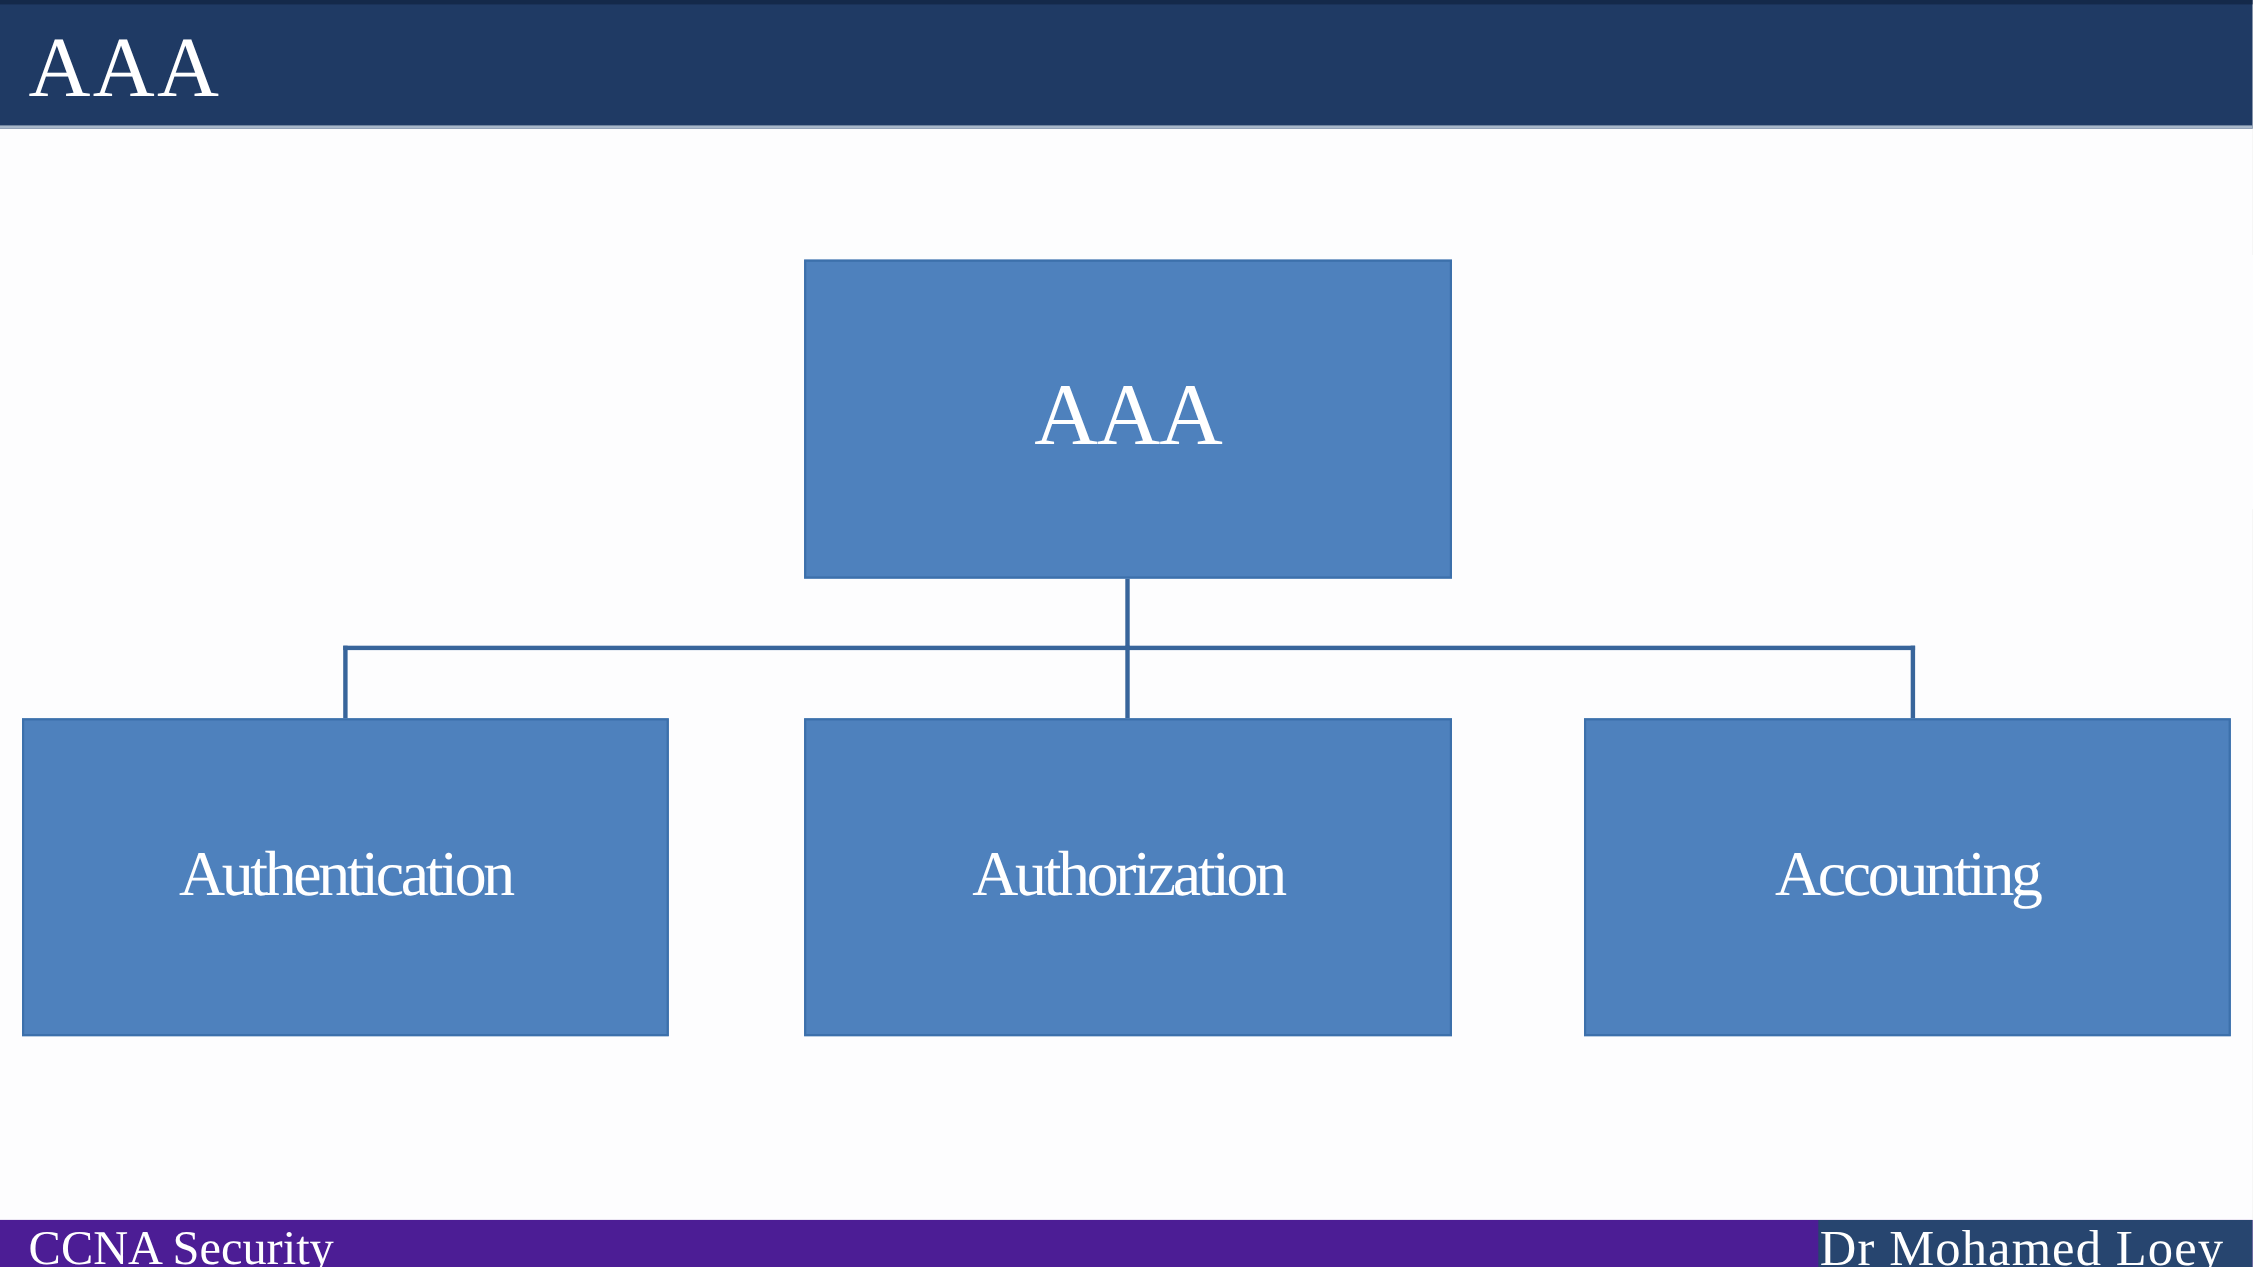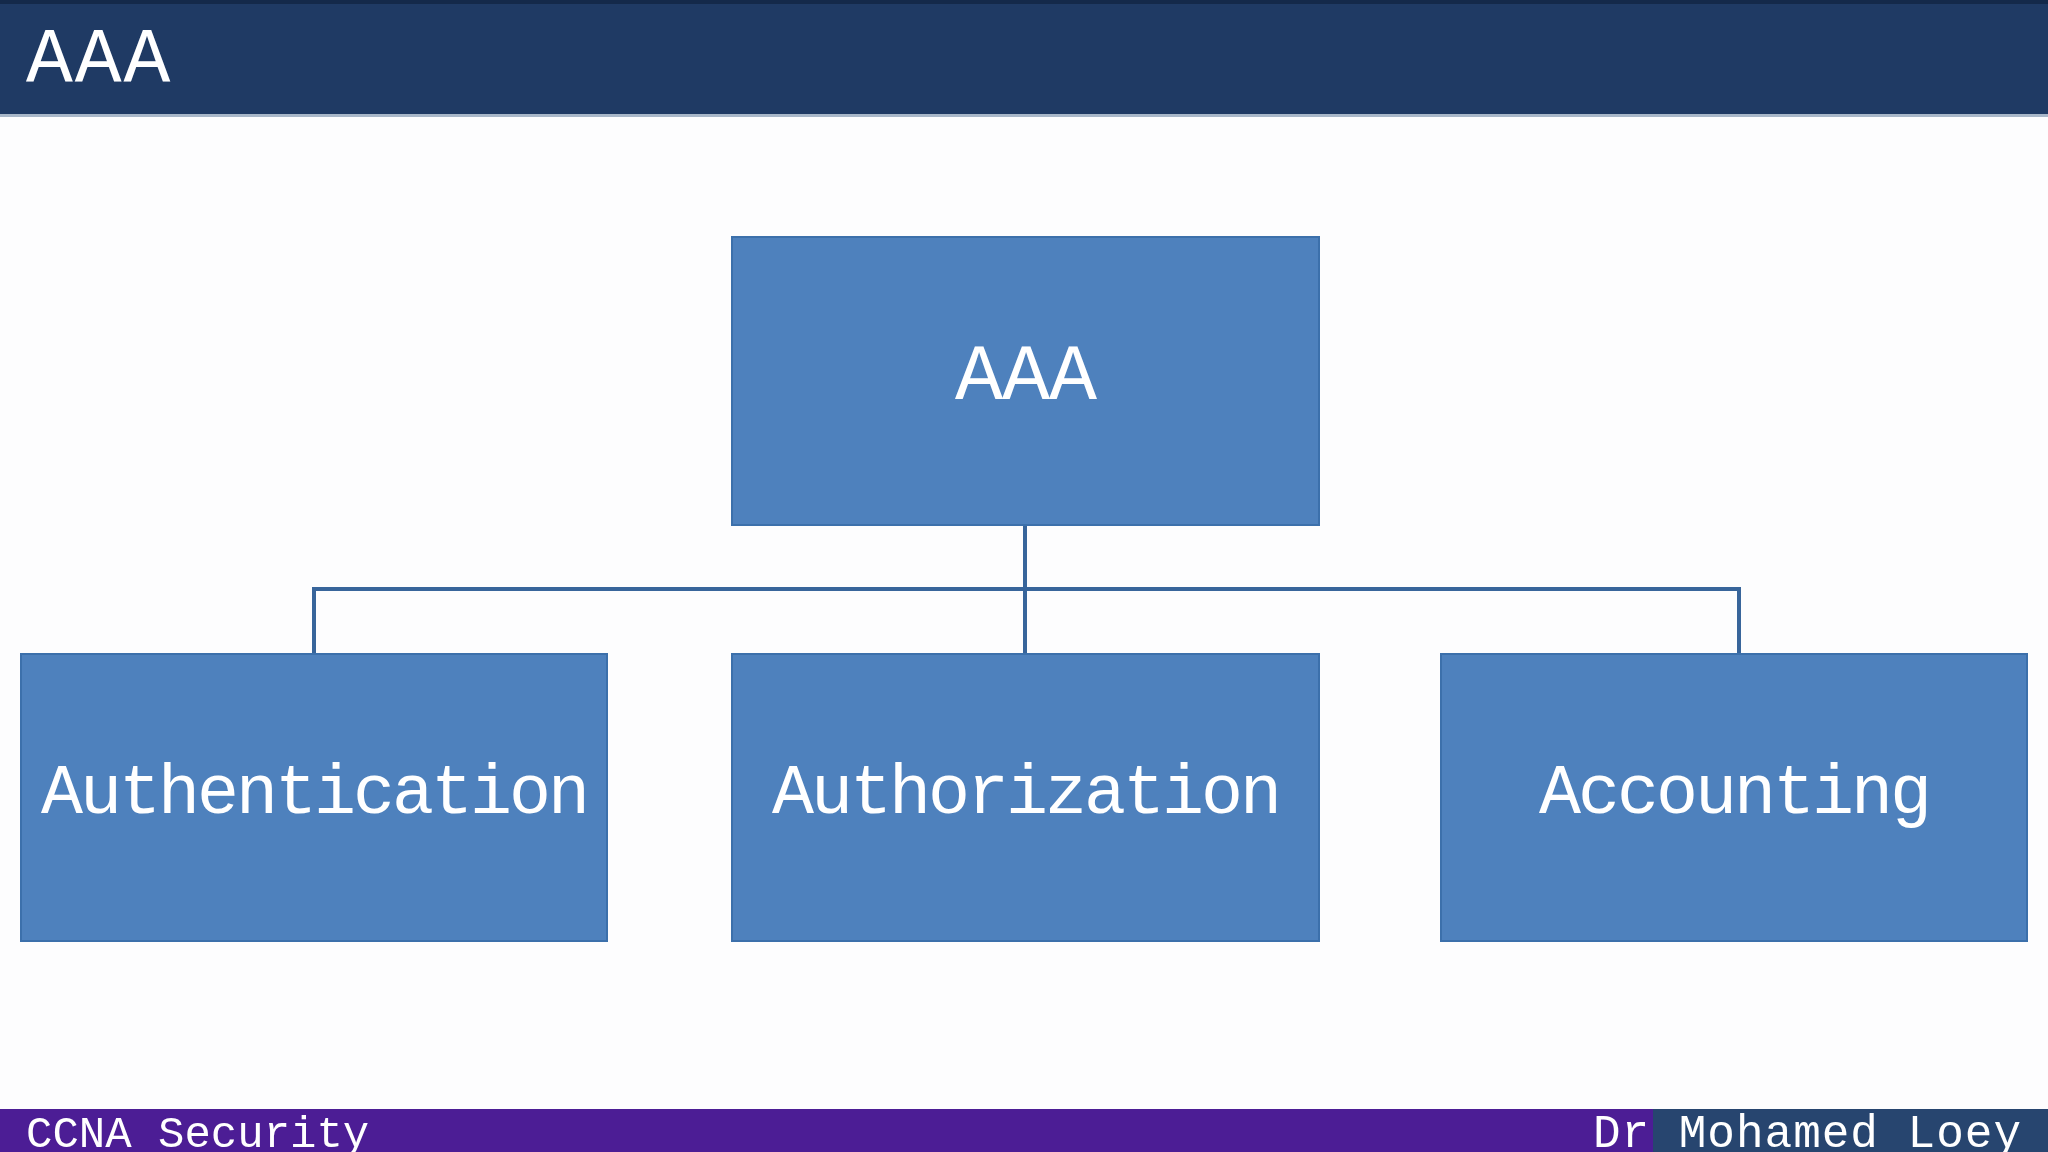--- a/index.html
+++ b/index.html
@@ -6,21 +6,21 @@
     margin: 0;
     padding: 0;
     background: #e8e8e8;
   }
   .slide {
     position: relative;
     width: 2048px;
     height: 1152px;
     background: #FDFDFE;
     overflow: hidden;
-    font-family: Liberation Mono, monospace;
+    font-family: Liberation Serif, serif;
   }
 
   
   .title-bar {
     position: absolute;
     left: 0; top: 0;
     width: 100%;
     height: 117px;
     background: #1F3A64;
     border-top: 4px solid #14294A;
@@ -59,21 +59,21 @@
   .node-root {
     left: 731px; top: 236px;
     width: 589px; height: 290px;
   }
   .node-root .node-label { font-size: 80px; letter-spacing: -1px; }
 
   .node-child { top: 653px; height: 289px; }
   .node-authentication { left: 20px;   width: 588px; }
   .node-authorization  { left: 731px;  width: 589px; }
   .node-accounting     { left: 1440px; width: 588px; }
-  .node-child .node-label { font-size: 70px; text-align: right; }
+  .node-child .node-label { font-size: 58px; text-align: right; }
 
   
   .connector {
     position: absolute;
     background: #38659B;
   }
   .conn-root-stub   { left: 1023px; top: 526px; width: 4px;    height: 63px; }
   .conn-horizontal  { left: 312px;  top: 587px; width: 1429px; height: 4px; }
   .conn-drop-left   { left: 312px;  top: 587px; width: 4px;    height: 66px; }
   .conn-drop-middle { left: 1023px; top: 587px; width: 4px;    height: 66px; }

